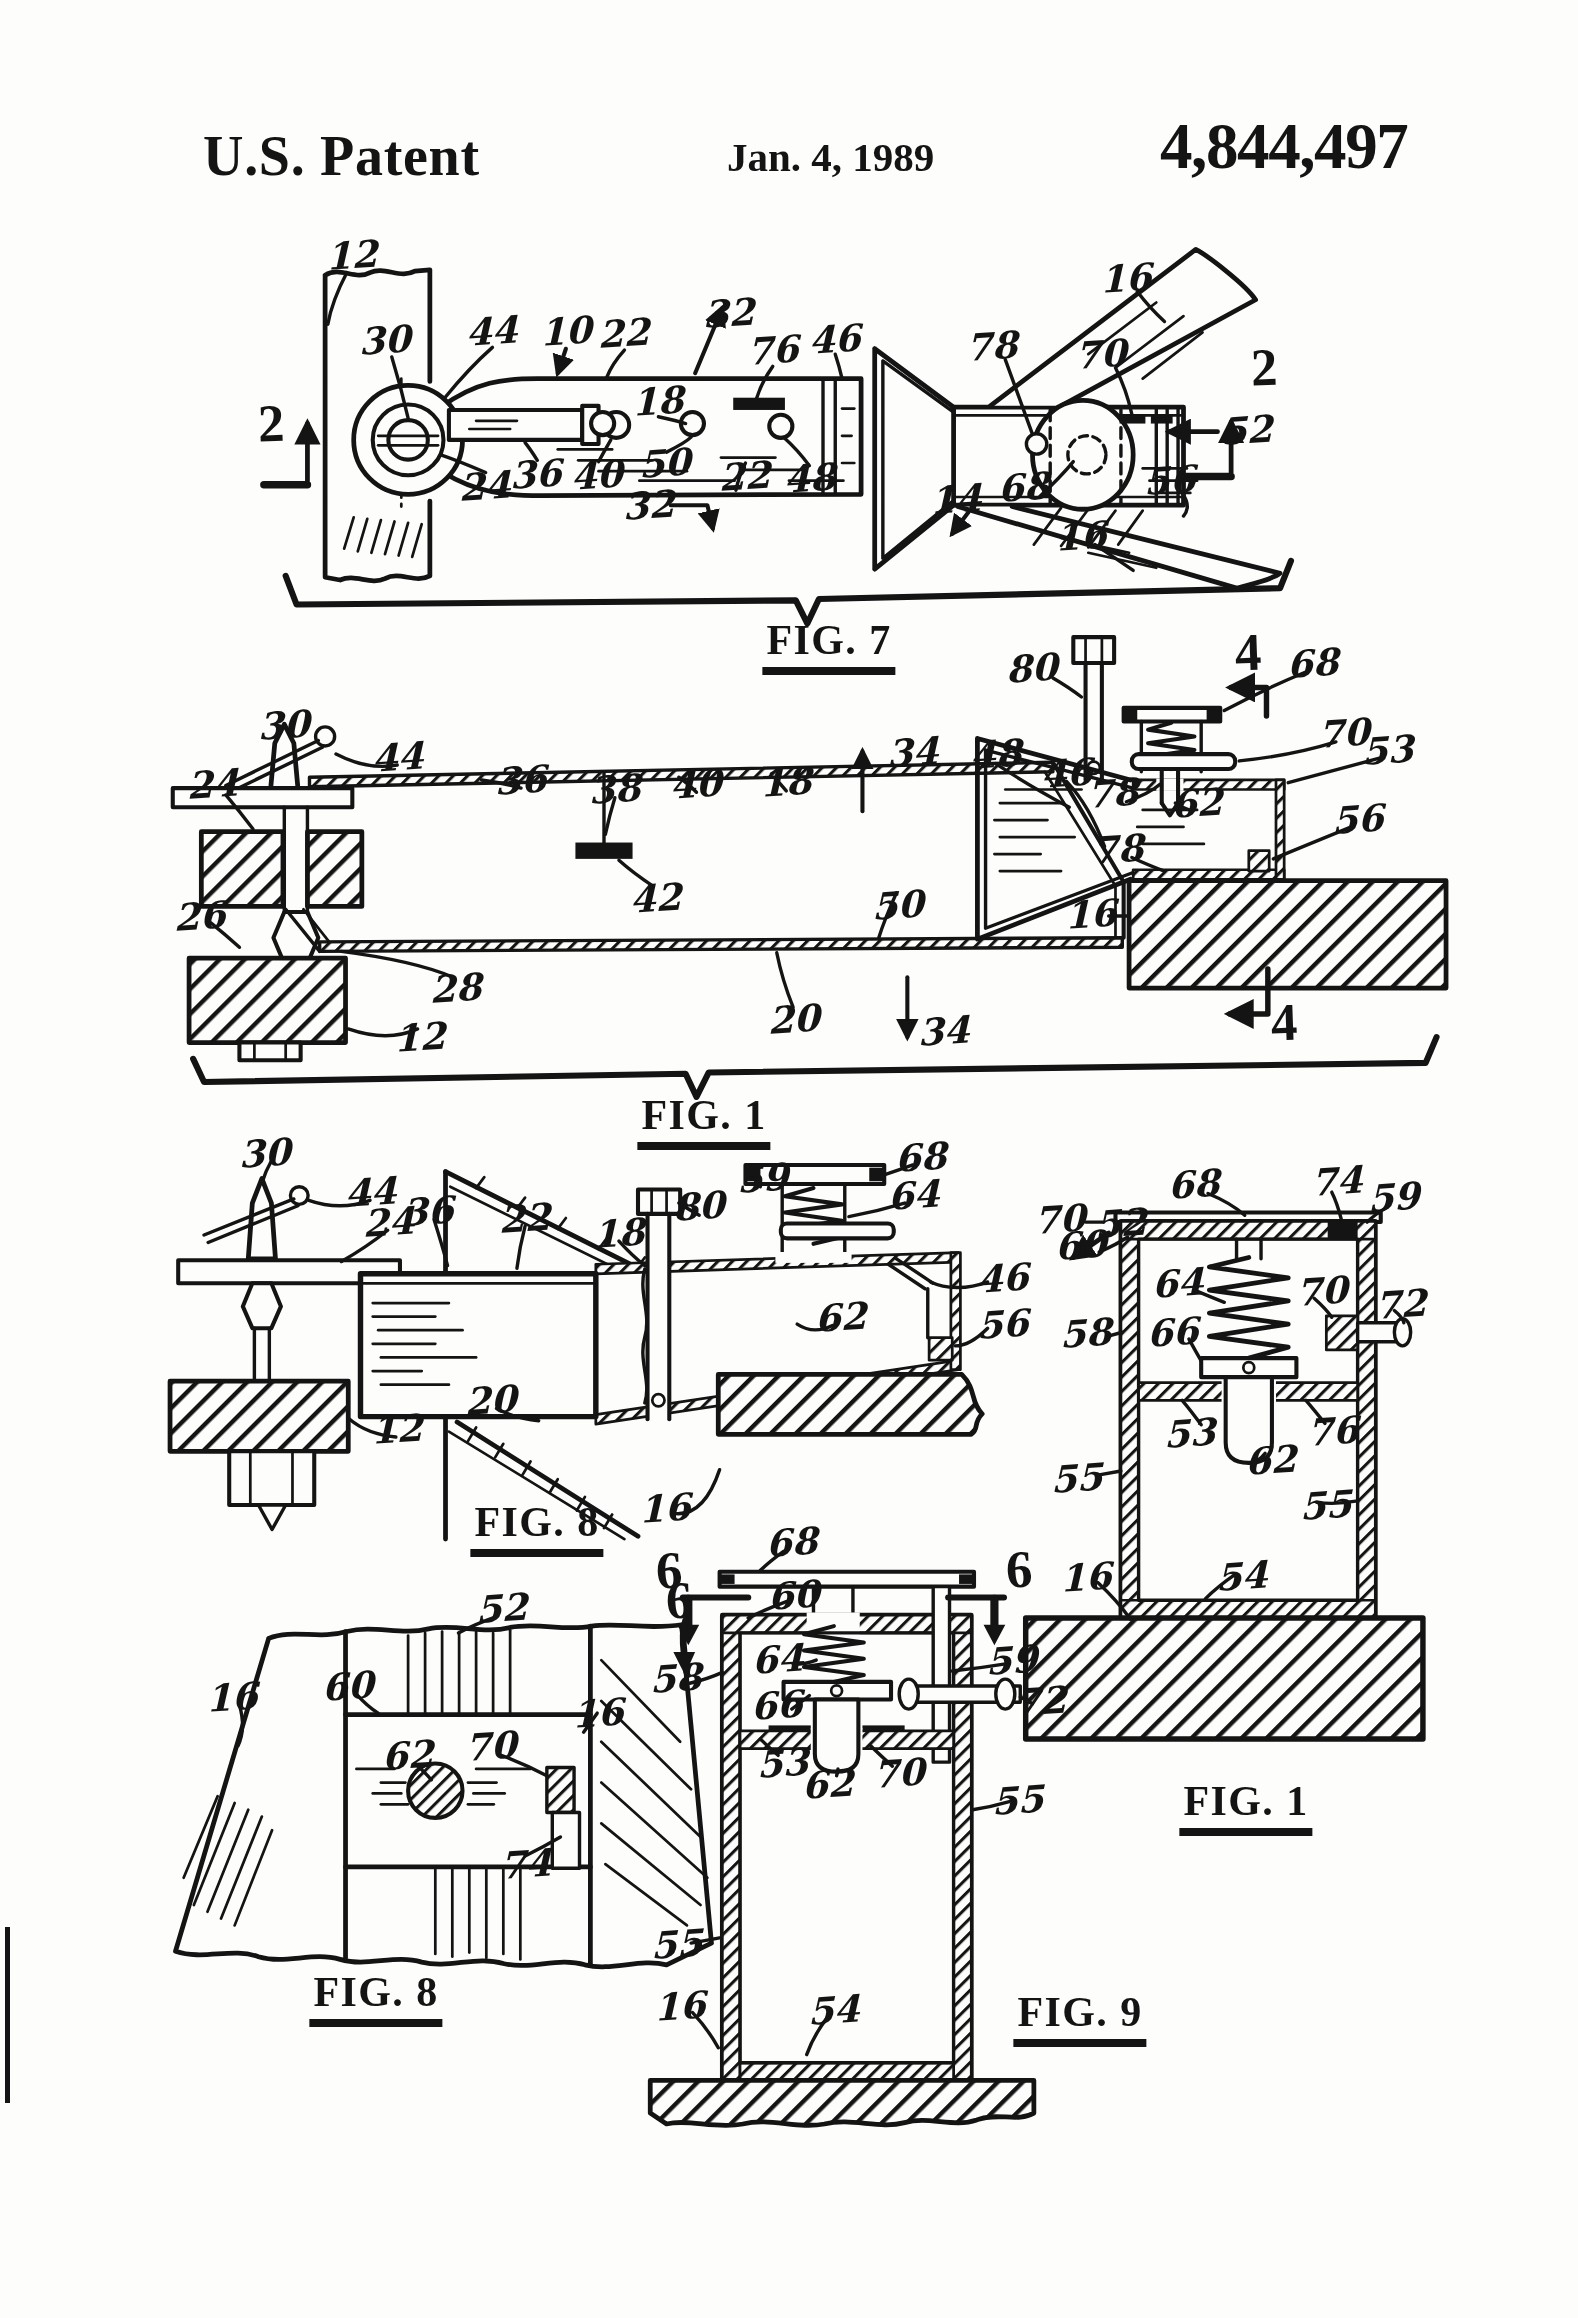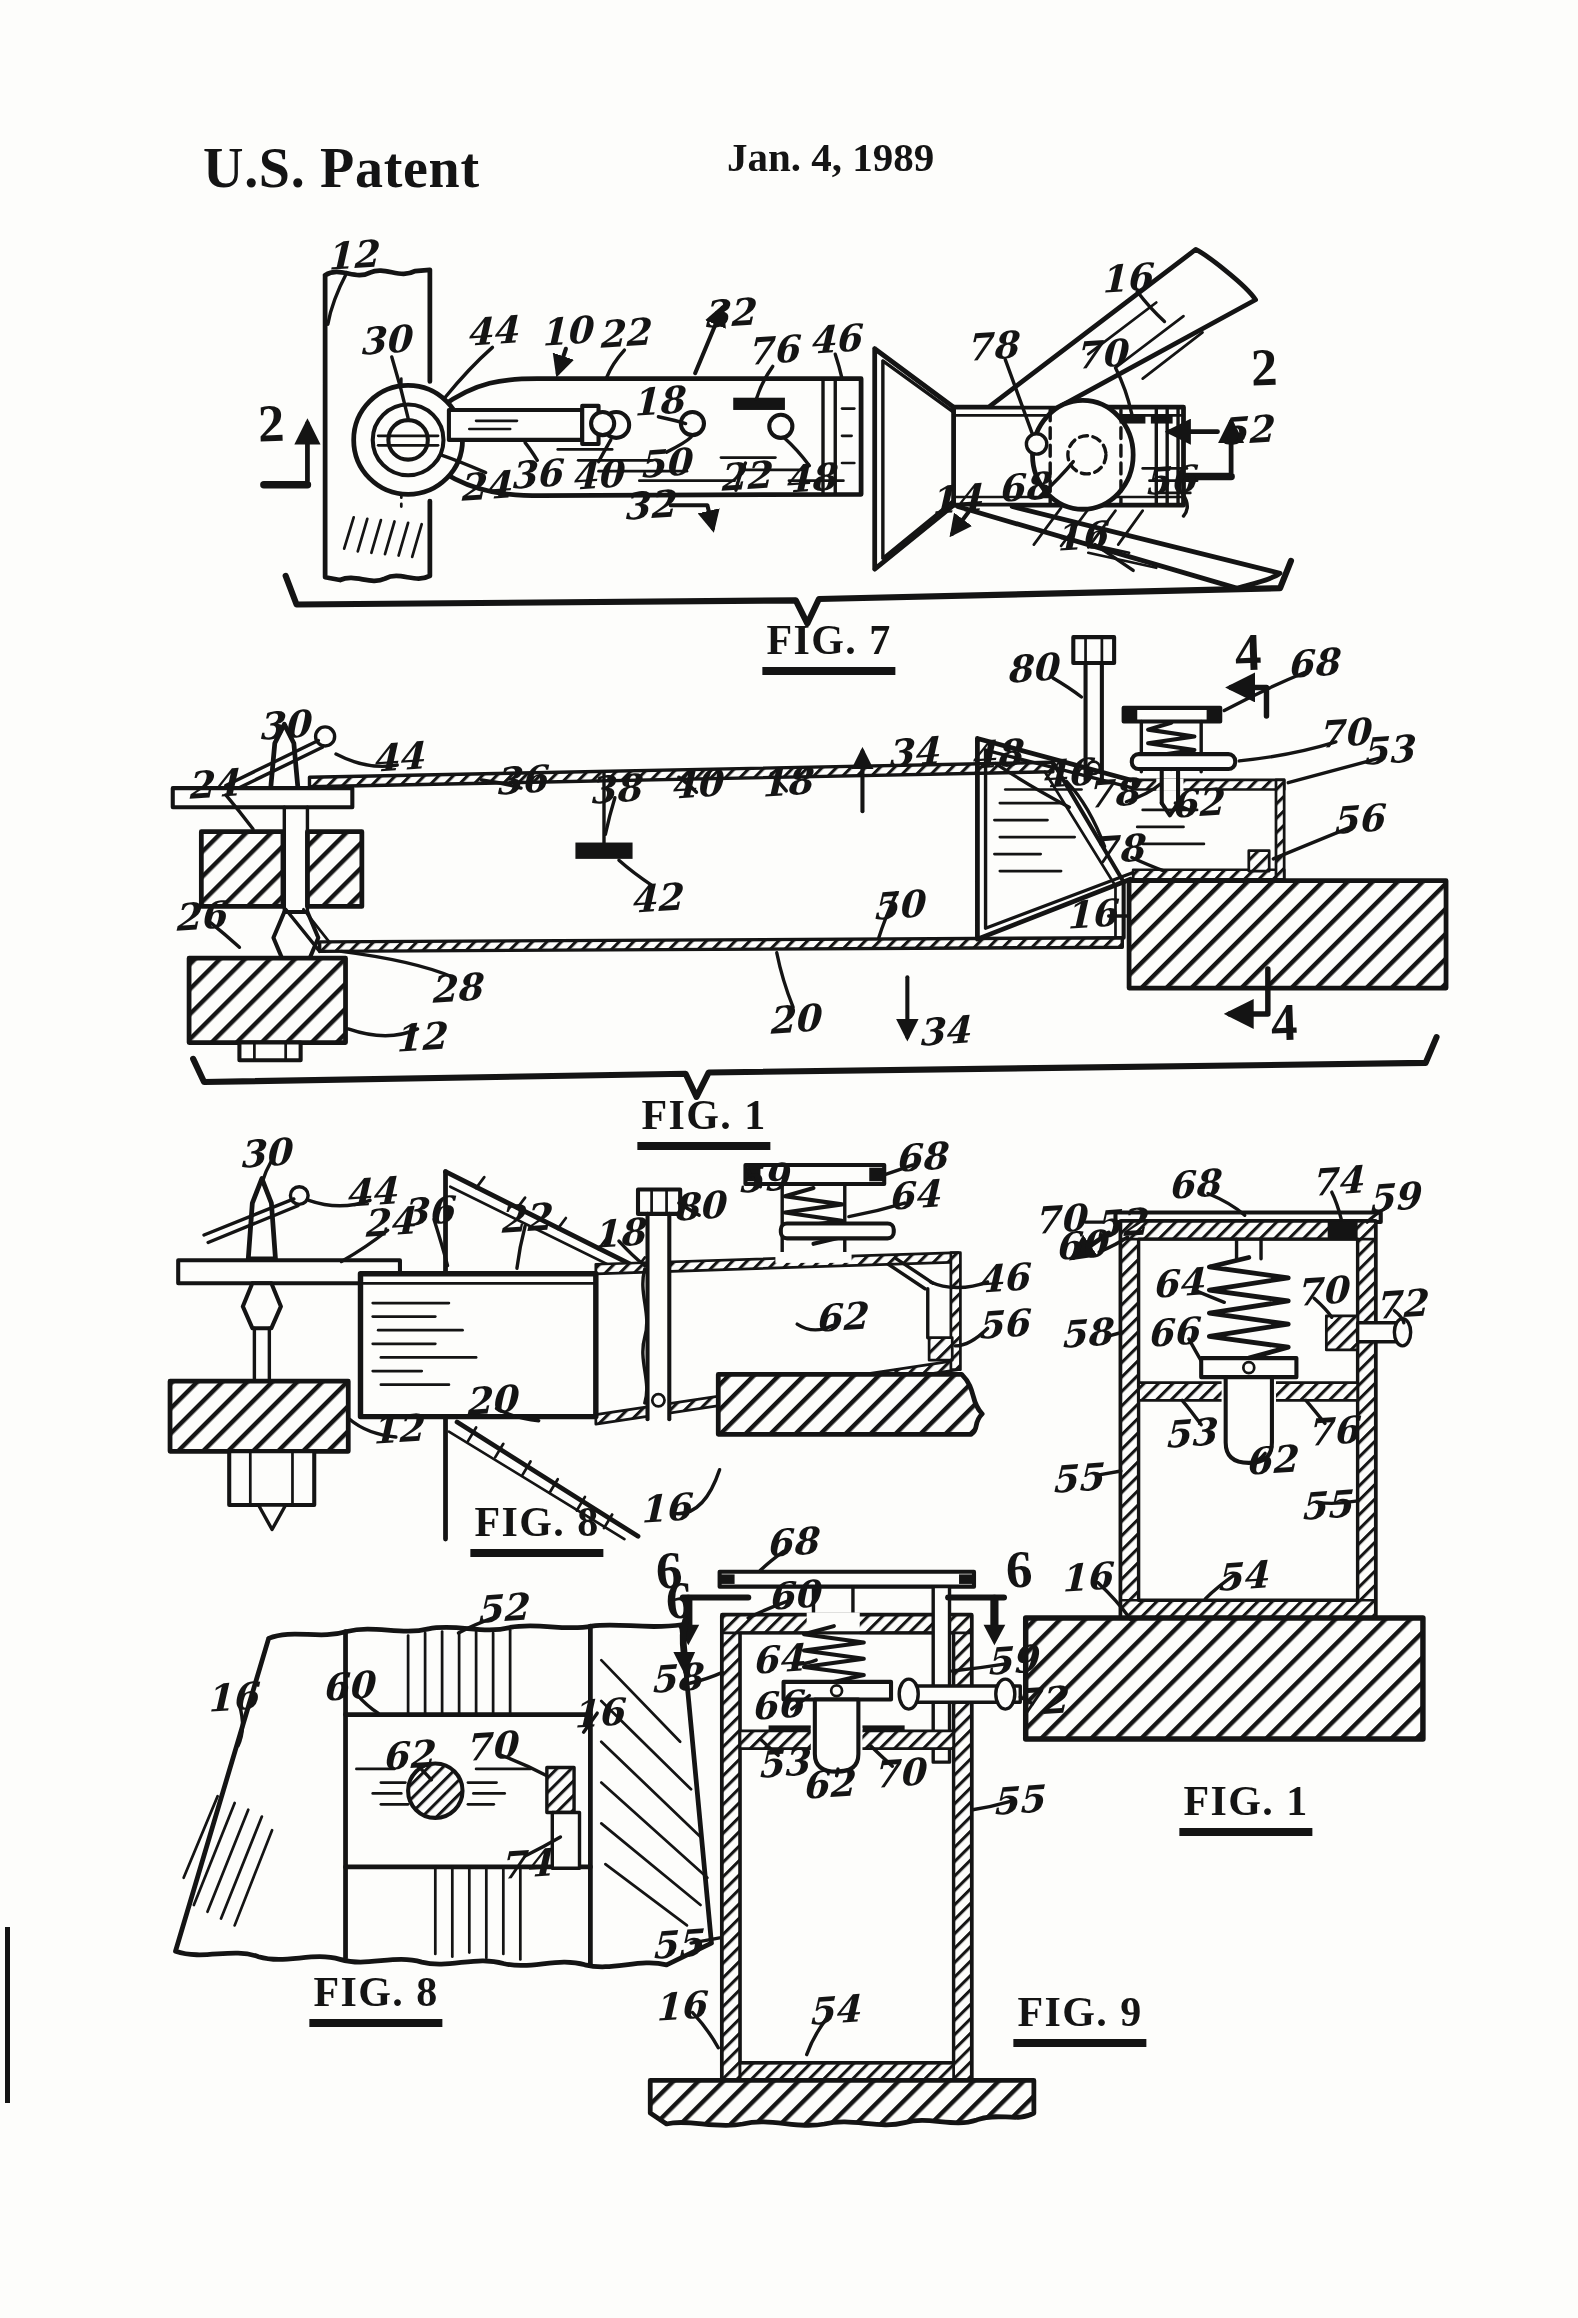--- a/index.html
+++ b/index.html
@@ -1,39 +1,40 @@
 <!DOCTYPE html>
 <html style="font-size:11px"><head>
 <meta charset="utf-8">
 <style>
   html,body{margin:0;padding:0;background:#888;}
   .page{position:relative;width:1578px;height:2319px;background:#fdfdfb;overflow:hidden;
         font-family:"Liberation Serif",serif;color:#141414;}
   .hdr{position:absolute;white-space:nowrap;font-weight:bold;}
-  .hdr-title{left:203px;top:136px;font-size:56px;letter-spacing:0.7px;}
+  .hdr-title{left:203px;top:124px;font-size:56px;letter-spacing:0.7px;}
   .hdr-date{left:727px;top:133px;font-size:41px;}
   .hdr-num{left:1160px;top:109px;font-size:65px;letter-spacing:-1.4px;}
   .ref{position:absolute;transform:translate(-50%,-50%) rotate(-4deg) skewX(-6deg);
        font-family:"DejaVu Serif",serif;font-style:italic;font-weight:700;
        font-size:37px;white-space:nowrap;}
   .ref.big{font-size:53px;transform:translate(-50%,-50%) rotate(-2deg);font-style:normal;
        font-family:"Liberation Serif",serif;}
   .fig-caption{position:absolute;transform:translate(-50%,0);text-align:center;
        font-weight:bold;font-size:42px;letter-spacing:1.4px;white-space:nowrap;
        border-bottom:8.2px solid #141414;padding:0 4.1px 2.7px 4.1px;}
   svg.art{position:absolute;left:0;top:0;}
   .artifact{position:absolute;background:#141414;}
 </style>
 </head>
 <body>
 
 <div class="page">
 
   <span class="hdr hdr-title">U.S. Patent</span>
   <span class="hdr hdr-date">Jan. 4, 1989</span>
+  <span class="hdr hdr-num">4,844,497</span>
 
   <svg class="art" width="1578" height="2319" viewBox="0 0 2320 3408">
     <defs>
       <pattern id="ph" patternUnits="userSpaceOnUse" width="26" height="26" patternTransform="rotate(45)">
         <rect width="26" height="26" fill="#fdfdfb"></rect>
           <line x1="3" y1="0" x2="3" y2="26" stroke="#141414" stroke-width="7"></line>
       </pattern>
       <pattern id="pw" patternUnits="userSpaceOnUse" width="15" height="15" patternTransform="rotate(45)">
         <rect width="15" height="15" fill="#fdfdfb"></rect>
           <line x1="2" y1="0" x2="2" y2="15" stroke="#141414" stroke-width="5"></line>

